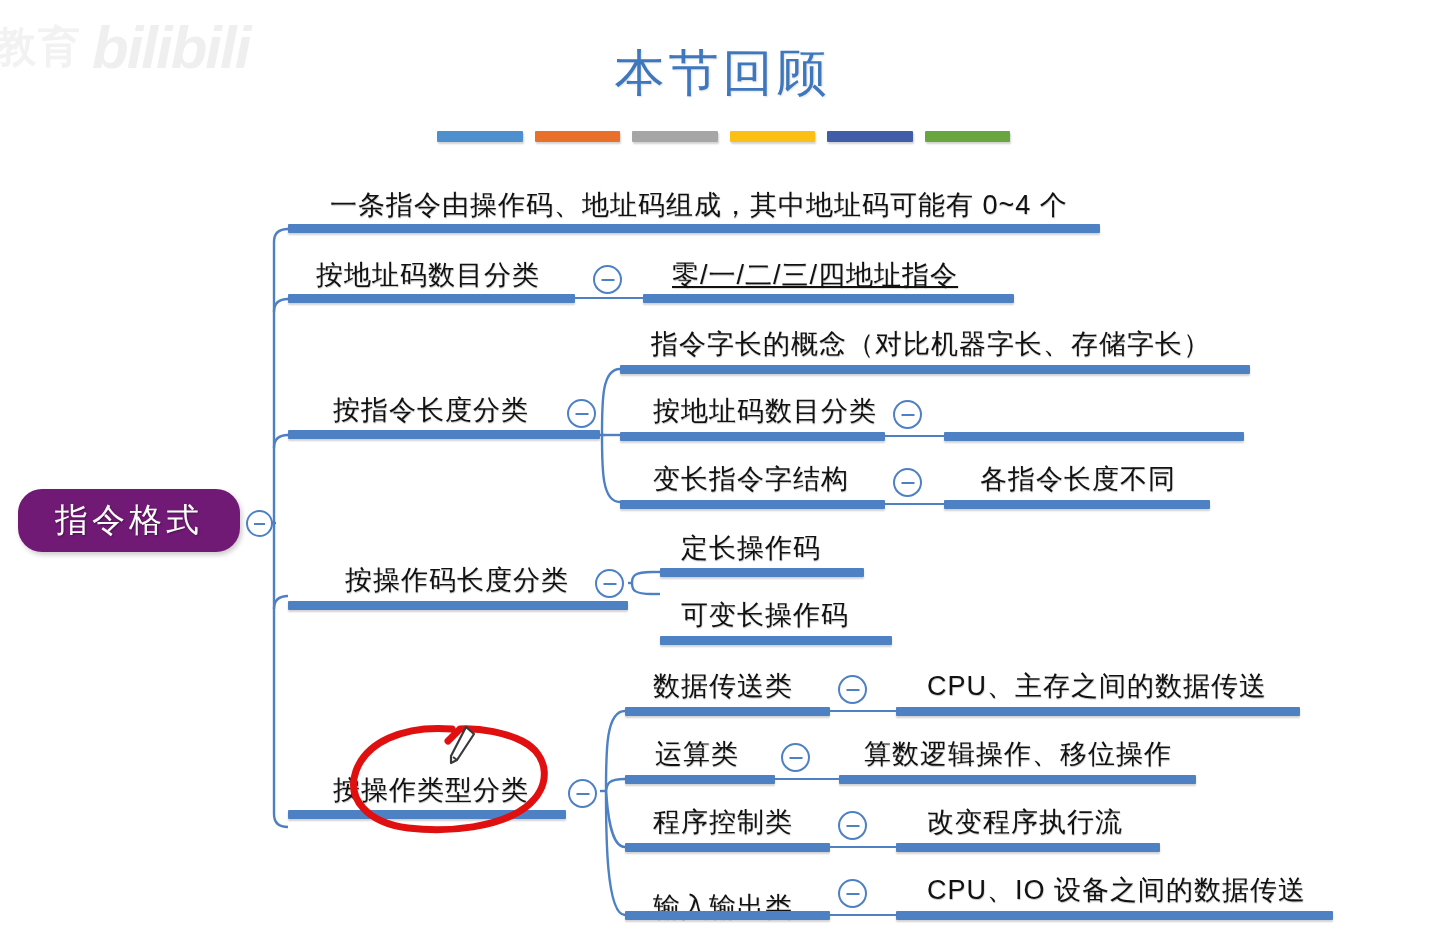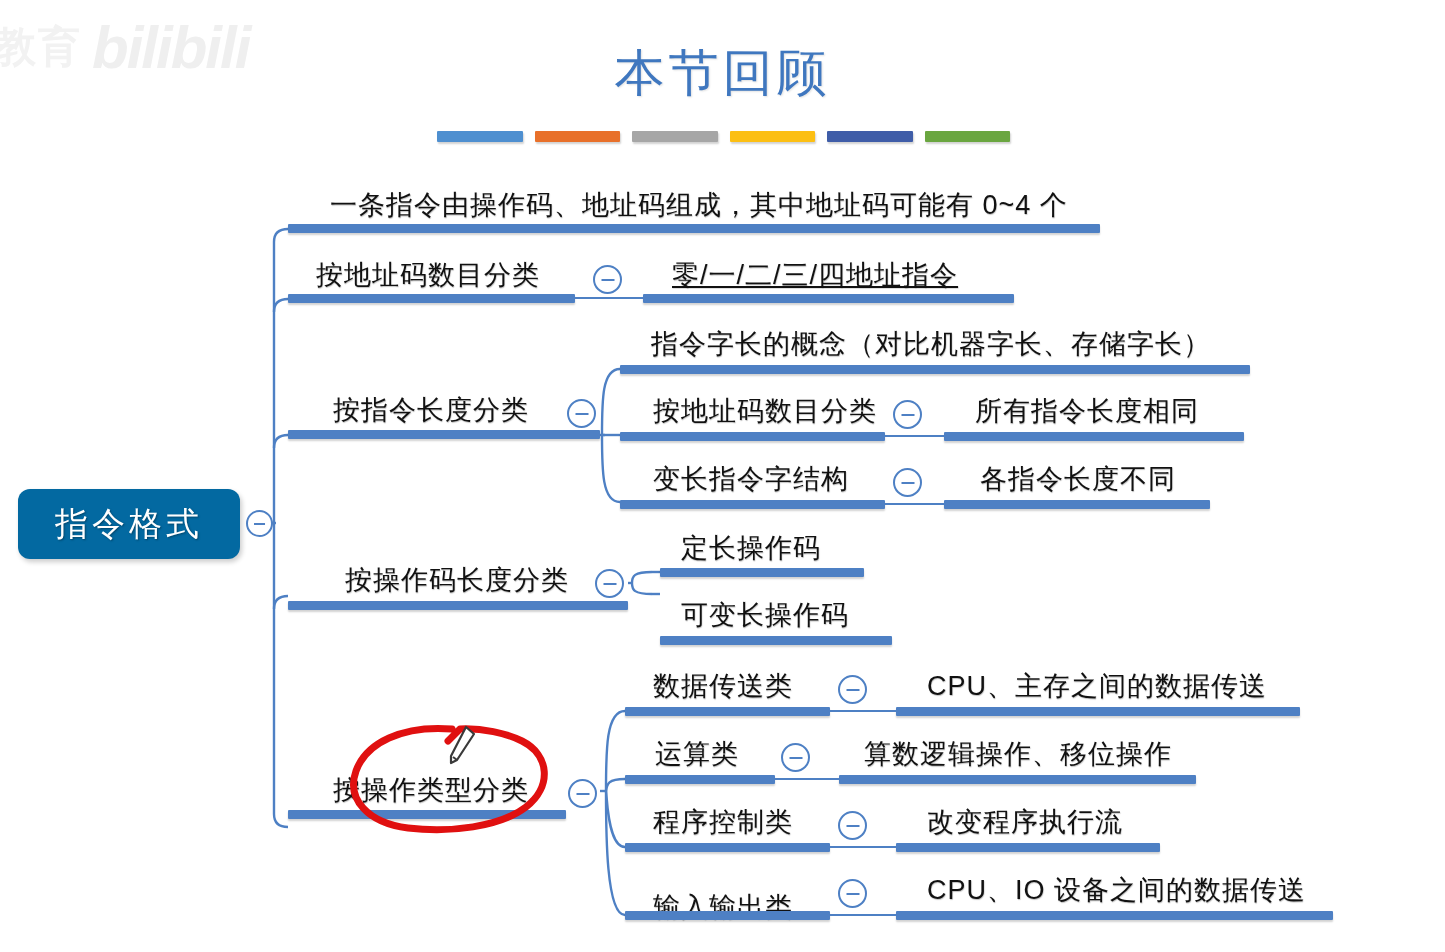--- a/index.html
+++ b/index.html
@@ -50,22 +50,22 @@
     background:#ffffff;box-sizing:border-box;
   }
   .toggle::after{
     content:"";position:absolute;left:50%;top:50%;
     transform:translate(-50%,-50%);
     width:52%;height:2px;background:#4e80c4;
   }
 
   
   #rootnode{
-    position:absolute;left:18px;top:489px;width:222px;height:70px;
-    background:#0369a1;border-radius:12px;
+    position:absolute;left:18px;top:489px;width:222px;height:63px;
+    background:#701a75;border-radius:24px;
     box-shadow:2px 3px 5px rgba(0,0,0,.2);
     display:flex;align-items:center;justify-content:center;
   }
   #rootnode span{
     color:#ffffff;font-size:33px;letter-spacing:4px;
     text-shadow:1px 1px 2px rgba(0,0,0,.35);
   }
 
   svg.wires{position:absolute;left:0;top:0;width:1445px;height:952px;
             pointer-events:none;overflow:visible;}
@@ -143,21 +143,20 @@
 
   <div class="node-text" style="left:333px;top:397px;">按指令长度分类</div>
   <div class="toggle" style="left:567px;top:399px;width:29px;height:29px;"></div>
   <div class="ul" style="left:288px;top:430px;width:312px;"></div>
 
   <div class="node-text" style="left:651px;top:331px;">指令字长的概念（对比机器字长、存储字长）</div>
   <div class="ul" style="left:620px;top:365px;width:630px;"></div>
 
   <div class="node-text" style="left:653px;top:398px;">按地址码数目分类</div>
   <div class="toggle" style="left:893px;top:400px;width:29px;height:29px;"></div>
-  <div class="node-text" style="left:975px;top:398px;">所有指令长度相同</div>
   <div class="ul" style="left:620px;top:432px;width:265px;"></div>
   <div class="ul" style="left:944px;top:432px;width:300px;"></div>
   <svg class="wires">
     <path d="M885 436 L944 436" stroke="#4e80c4" stroke-width="2" fill="none"></path>
   </svg>
 
   <div class="node-text" style="left:653px;top:466px;">变长指令字结构</div>
   <div class="toggle" style="left:893px;top:468px;width:29px;height:29px;"></div>
   <div class="node-text" style="left:980px;top:466px;">各指令长度不同</div>
   <div class="ul" style="left:620px;top:500px;width:265px;"></div>

